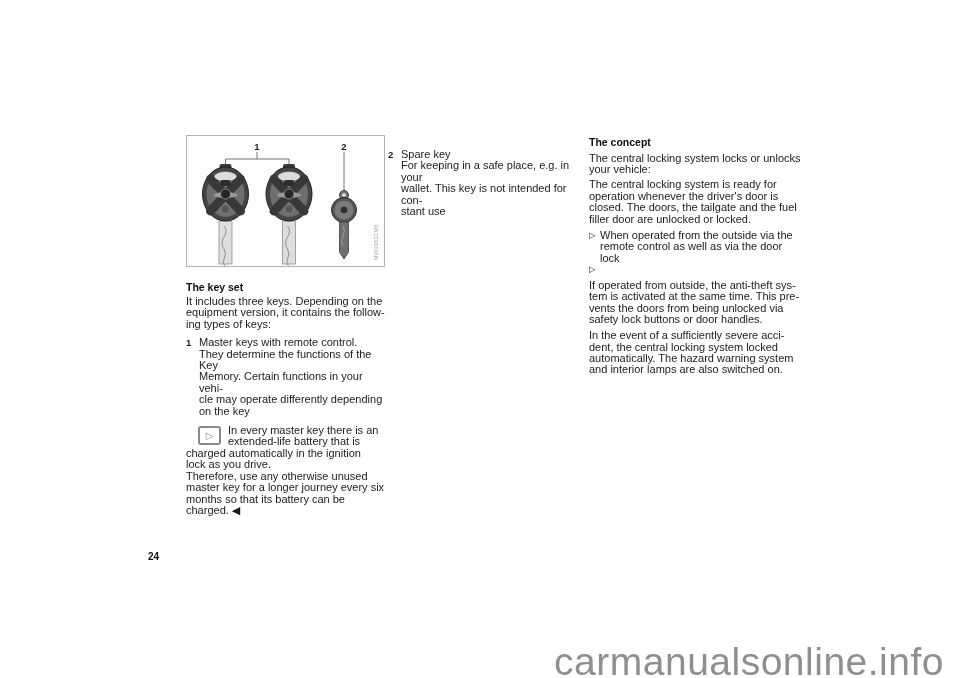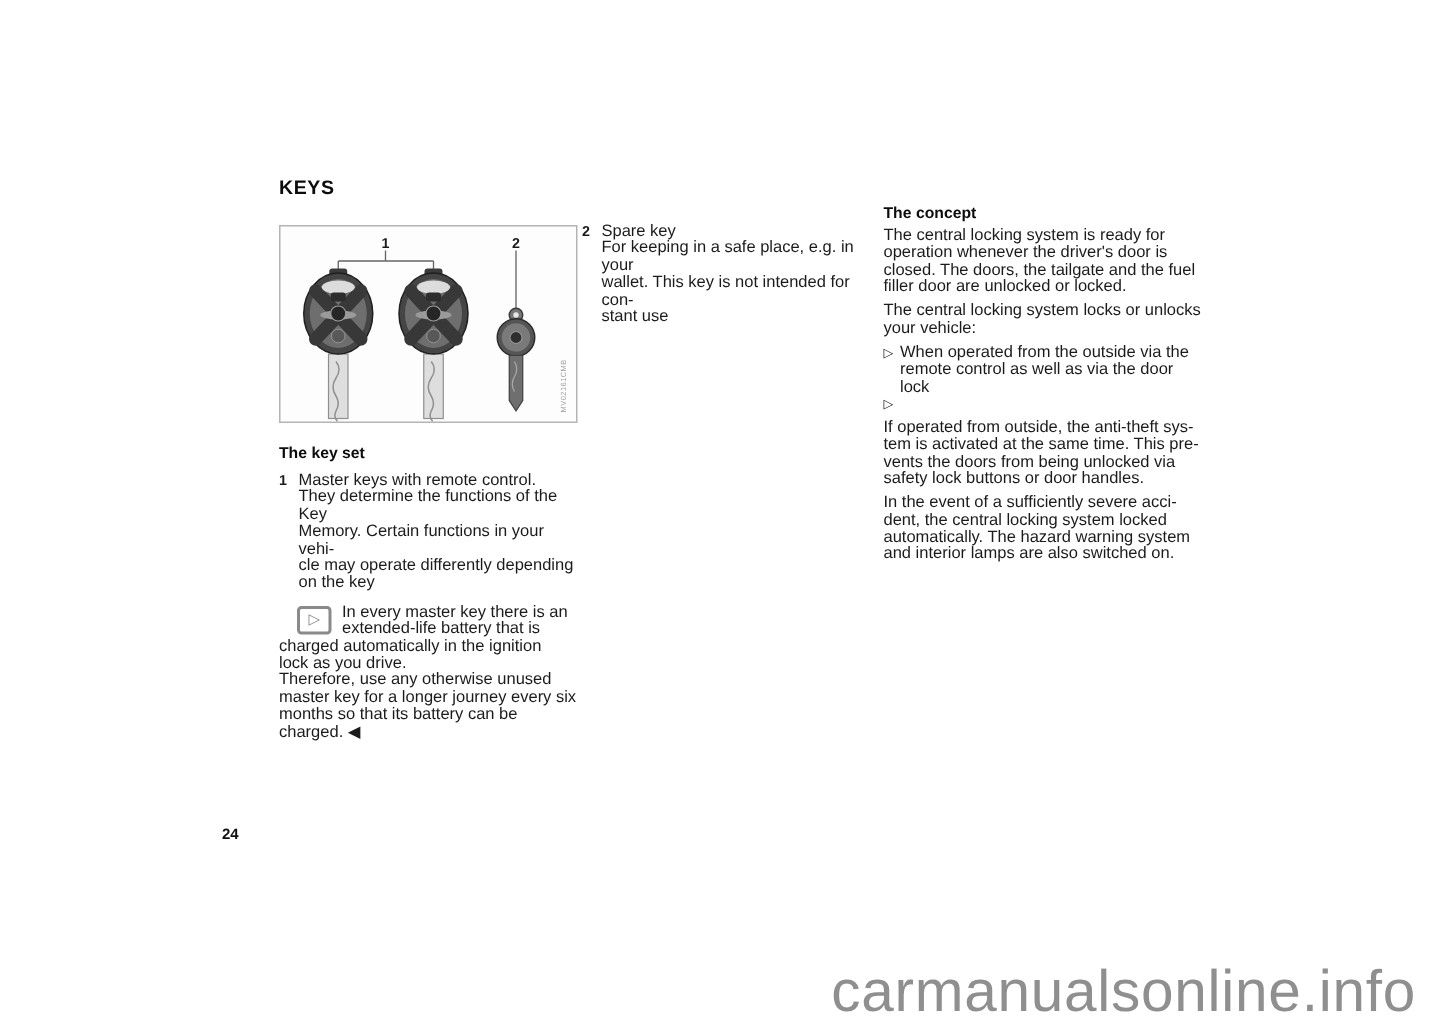--- a/index.html
+++ b/index.html
@@ -101,21 +101,20 @@
     color: #8f8f8f;
     letter-spacing: 0.5px;
   }
 </style>
 </head>
 <body>
 
 <div class="page">
 
   <div class="col col-left">
-    <div class="h1">KEYS</div>
 
     <div class="figure-box">
       <svg width="197" height="130" viewBox="0 0 197 130" xmlns="http://www.w3.org/2000/svg">
         <defs>
           <g id="master-key">
             <rect x="-6.5" y="27" width="13" height="43" fill="#dedede" stroke="#8f8f8f" stroke-width="0.8"></rect>
             <path d="M-1.5 32 q4 5 0 11 q-4 6 0 12 q3 5 0 10 q-2 4 1 7" stroke="#909090" stroke-width="1" fill="none"></path>
             <rect x="-6" y="-30" width="12" height="6" rx="2" fill="#3a3a3a"></rect>
             <ellipse cx="0" cy="0" rx="23" ry="27" fill="#454545" stroke="#1f1f1f" stroke-width="1"></ellipse>
             <ellipse cx="0" cy="0" rx="19" ry="23" fill="#6e6e6e"></ellipse>
@@ -148,20 +147,23 @@
           <path d="M152.5 86 h9 v30 l-4.5 7 l-4.5 -7 z" fill="#6f6f6f" stroke="#3e3e3e" stroke-width="0.8"></path>
           <path d="M156 90 q3 5 0 10 q-3 5 0 10" stroke="#aaaaaa" stroke-width="0.8" fill="none"></path>
         </g>
 
         <text transform="translate(190.5,124) rotate(-90)" font-size="5" fill="#a0a0a0" letter-spacing="0.3">MV02161CMB</text>
       </svg>
     </div>
 
     <div class="subhead">The key set</div>
 
+    <div class="body-text intro-para">It includes three keys. Depending on the
+equipment version, it contains the follow-
+ing types of keys:</div>
 
     <div class="num-item">
       <span class="marker">1</span>
       <div class="body-text">Master keys with remote control.
 They determine the functions of the Key
 Memory. Certain functions in your vehi-
 cle may operate differently depending
 on the key</div>
     </div>
 
@@ -185,27 +187,27 @@
 For keeping in a safe place, e.g. in your
 wallet. This key is not intended for con-
 stant use</div>
     </div>
   </div>
 
   <div class="col col-right">
 
     <div class="subhead">The concept</div>
 
+    <div class="body-text para">The central locking system locks or unlocks
+your vehicle:</div>
+
     <div class="body-text para-first">The central locking system is ready for
 operation whenever the driver's door is
 closed. The doors, the tailgate and the fuel
 filler door are unlocked or locked.</div>
-
-    <div class="body-text para">The central locking system locks or unlocks
-your vehicle:</div>
 
     <div class="bullet-list">
       <div class="bullet-item">
         <span class="marker">▷</span>
         <div class="body-text">When operated from the outside via the
 remote control as well as via the door
 lock</div>
       </div>
       <div class="bullet-item">
         <span class="marker">▷</span>

